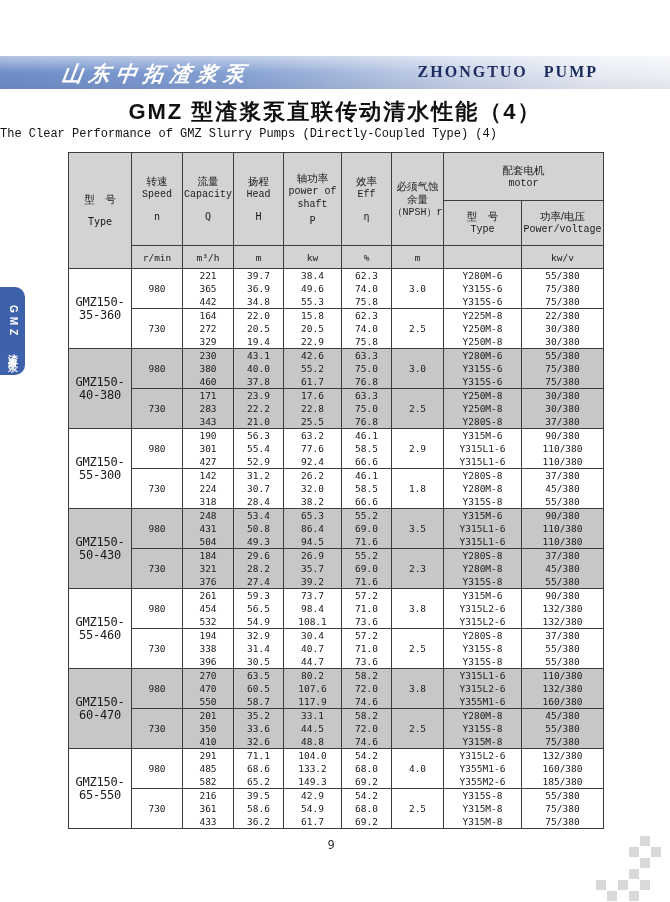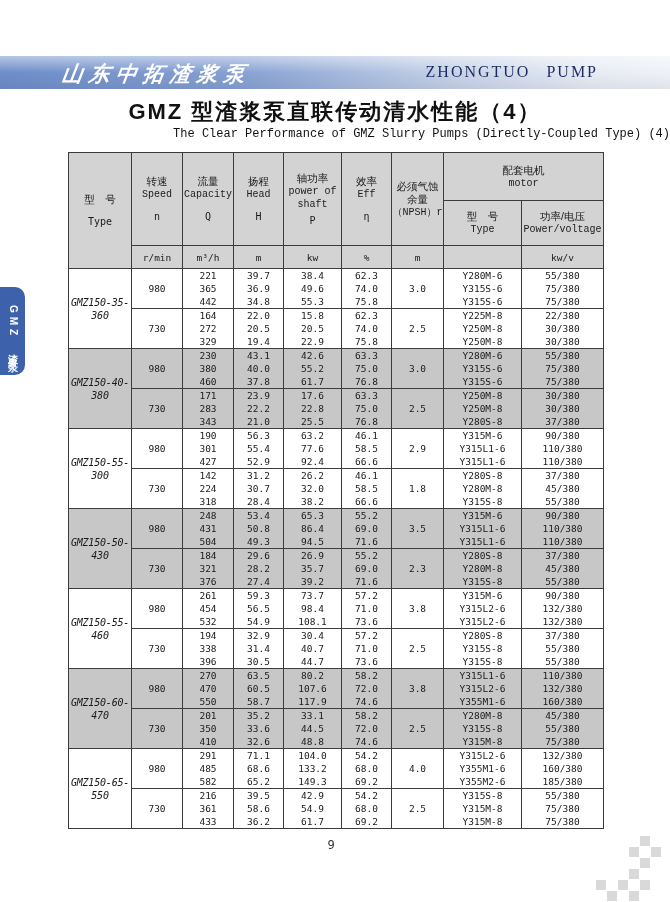--- a/index.html
+++ b/index.html
@@ -8,45 +8,45 @@
 
   .banner { position:absolute; left:0; top:56px; width:670px; height:33px;
     background:
       linear-gradient(180deg, rgba(255,255,255,.5) 0%, rgba(255,255,255,0) 50%, rgba(0,0,30,.06) 100%),
       linear-gradient(90deg, #6e8dc9 0%, #85a0d2 35%, #c7d2e8 68%, #e7ebf4 88%, #eef1f7 100%);
   }
   .logo-cn { position:absolute; left:62px; top:4px; color:#ffffff;
     font-family:"DejaVu Serif", serif; font-weight:bold; font-style:italic;
     font-size:21px; letter-spacing:6px; transform:skewX(-8deg); white-space:nowrap; }
   .brand-en { position:absolute; right:72px; top:7px; color:#1c2b5e;
-    font-family:"Liberation Serif", serif; font-weight:normal; font-size:16px;
+    font-family:"Liberation Serif", serif; font-weight:bold; font-size:16px;
     letter-spacing:2px; word-spacing:10px; white-space:nowrap; }
 
   .title-cn { position:absolute; left:0; top:97px; width:670px; text-align:center;
     font-size:22px; font-weight:bold; color:#111; letter-spacing:2px; }
-  .title-en { position:absolute; left:0; top:127px; width:670px; text-align:right;
+  .title-en { position:absolute; left:0; top:127px; width:670px; text-align:left;
     font-family:"Liberation Mono", monospace; font-size:12px; color:#111; }
 
   table.perf { position:absolute; left:68px; top:152px; width:535px;
     border-collapse:collapse; table-layout:fixed;
     font-family:"DejaVu Sans Mono", monospace; color:#1a1a1a; }
   .perf th, .perf td { border:1px solid #3c3c3c; text-align:center; vertical-align:middle;
     font-weight:normal; padding:0; overflow:hidden; }
   .perf thead th, .perf thead td { background:#d3d3d3; }
   .hd-cn { font-family:"Liberation Sans", sans-serif; font-size:10.5px; line-height:13px; }
   .hd-en { font-family:"Liberation Mono", monospace; font-size:10px; line-height:13px; }
   .hd-sym { font-family:"DejaVu Sans Mono", monospace; font-size:10px; line-height:13px; margin-top:9px; }
   .hd-sym.tight { margin-top:3px; }
   tr.h-main { height:48px; }
   tr.h-sub  { height:45px; }
   tr.h-units{ height:23px;margin-top:34px; }
   .h-units td { font-size:9.5px; }
   .perf tbody tr { height:40px; }
   .perf tbody td { font-size:9.5px; line-height:13px; background:#ffffff; }
-  .perf tbody td.c-type { font-size:10px; letter-spacing:-0.2px;font-style:italic; }
+  .perf tbody td.c-type { font-size:12px; letter-spacing:-0.2px; }
   .perf tbody.shaded td { background:#c7c7c7; }
 
   .side-tab { position:absolute; left:0; top:287px; width:25px; height:88px;
     background:#3e61ab; border-radius:0 10px 10px 0;
     display:flex; align-items:center; justify-content:center; }
   .side-tab span { writing-mode:vertical-rl; text-orientation:mixed; color:#fff;
     font-size:10px; letter-spacing:4px; font-weight:bold; white-space:nowrap; }
 
   .page-num { position:absolute; left:0; top:838px; width:662px; text-align:center;
     font-family:"DejaVu Sans Mono", monospace; font-size:12px; color:#333; }

